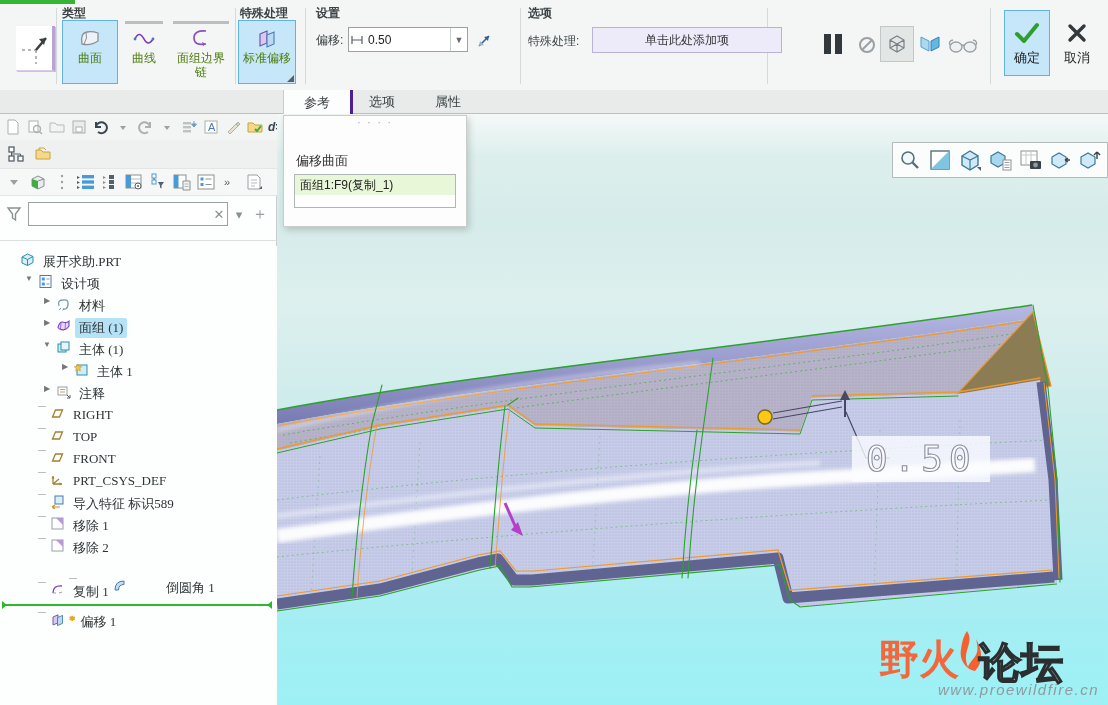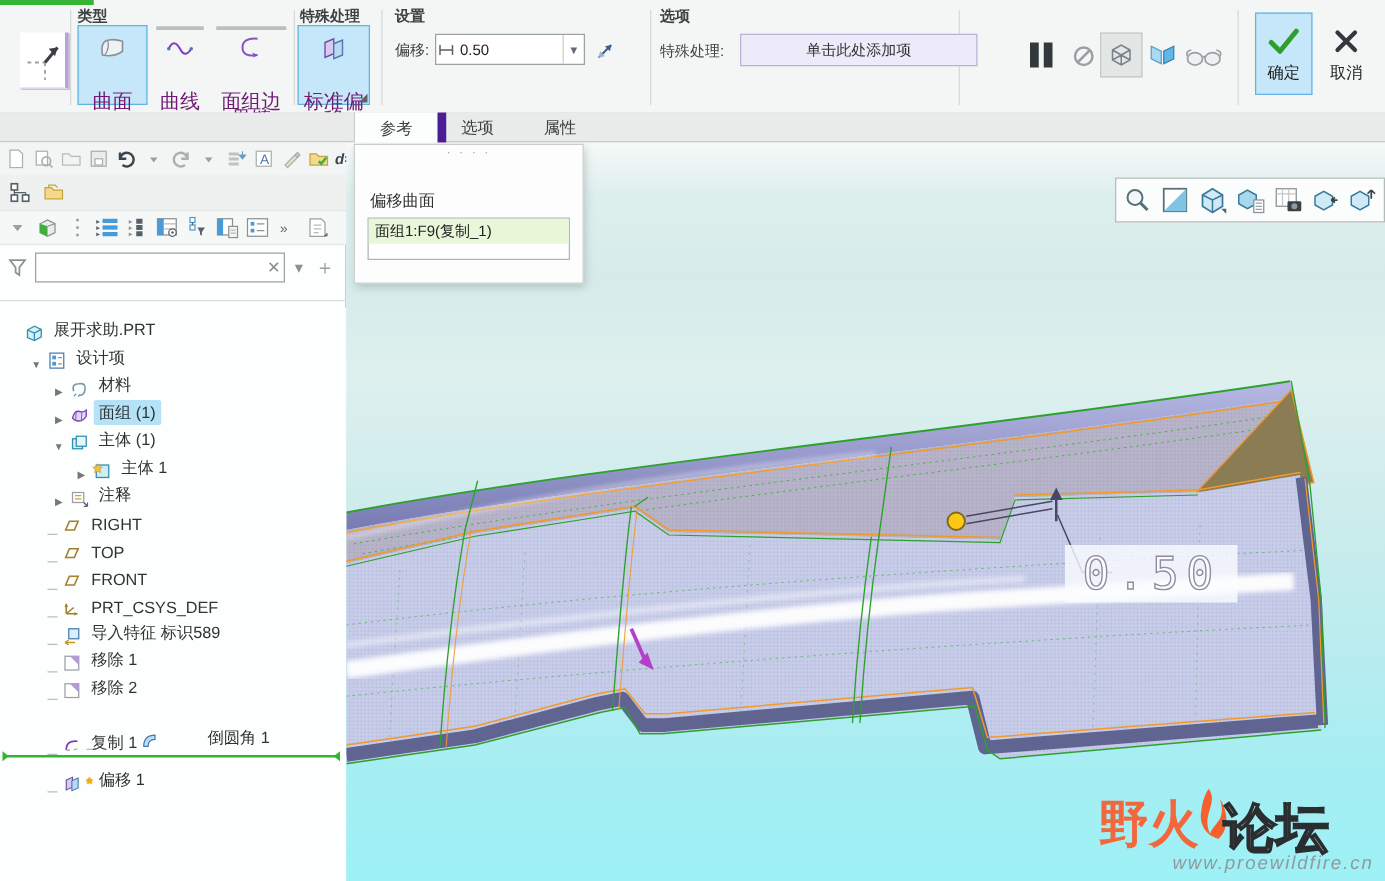--- a/index.html
+++ b/index.html
@@ -9,50 +9,50 @@
   
   .ribbon{position:absolute;left:0;top:0;width:1108px;height:90px;background:#f3f6f5;border-bottom:1px solid #cfd5d4;}
   .greenbar{position:absolute;left:0;top:0;width:75px;height:4px;background:#35b435;}
   .vsep{position:absolute;top:8px;height:76px;width:1px;background:#d4dad9;}
   .gl{position:absolute;top:5px;font-size:12px;color:#3c4244;font-weight:bold;}
   .feat-ico{position:absolute;left:16px;top:26px;width:36px;height:44px;background:#fff;
             border-right:3px solid #b9a3d6;border-bottom:1px solid #d8cdEC;box-shadow:1px 1px 0 #cbbfe2;}
   .rbtn{position:absolute;display:flex;flex-direction:column;align-items:center;justify-content:flex-start;
         gap:2px;padding-top:6px;box-sizing:border-box;border:1px solid transparent;cursor:pointer;text-align:center;line-height:14px;}
   .rbtn.sel{background:#c5e7f9;border-color:#62b3e1;}
-  .rbtn .cap{font-size:16px;color:#701a75;margin-top:24px;}
+  .rbtn .cap{font-size:12px;color:#4d7c0f;}
   .topbar::before{content:"";position:absolute;top:0;left:2px;right:2px;height:3px;background:#b9bfbe;}
   .corner-tri{position:absolute;right:1px;bottom:1px;width:0;height:0;border-left:7px solid transparent;border-bottom:7px solid #5a6064;}
   .offlabel{position:absolute;font-size:12px;color:#3c4244;}
   .combo{position:absolute;display:flex;align-items:center;background:#fff;border:1px solid #9aa3a2;box-sizing:border-box;}
   .combo .val{flex:1;font-size:12px;color:#222;padding-left:3px;}
   .combo .dd{width:16px;align-self:stretch;border-left:1px solid #c9cfce;display:flex;align-items:center;justify-content:center;color:#667;font-size:9px;}
   .flipbtn{position:absolute;width:24px;height:26px;display:flex;align-items:center;justify-content:center;border:1px solid transparent;}
   .special{position:absolute;background:#edeafa;border:1px solid #b9b3d8;display:flex;align-items:center;justify-content:center;font-size:12px;color:#333;box-sizing:border-box;}
   .ribtool{position:absolute;display:flex;align-items:center;justify-content:center;}
   .ribtool.pressed{background:#e2e6e5;border:1px solid #c2c8c7;}
   .commit{position:absolute;top:10px;width:46px;height:66px;display:flex;flex-direction:column;align-items:center;justify-content:center;gap:3px;box-sizing:border-box;border:1px solid transparent;cursor:pointer;}
   .commit.ok{background:#c5e7f9;border-color:#62b3e1;}
   .commit .cap{font-size:13px;color:#222;}
   
   .tabstrip{position:absolute;left:0;top:90px;width:1108px;height:24px;background:#e8ebea;border-bottom:1px solid #bac1c0;box-sizing:border-box;}
   .tab{position:absolute;top:0;height:24px;width:66px;display:flex;align-items:center;justify-content:center;font-size:13px;color:#3b4143;cursor:pointer;}
-  .tab.active{background:#fcfdfd;border-left:1px solid #c6cccb;border-right:7px solid #4c1d95;height:25px;}
+  .tab.active{background:#fcfdfd;border-left:1px solid #c6cccb;border-right:3px solid #4c1d95;height:25px;}
   
   .leftcol{position:absolute;left:0;top:114px;width:277px;height:591px;background:#fdfefe;border-right:1px solid #c9cfce;box-sizing:border-box;}
   .qtb{position:absolute;left:0;top:0;width:277px;height:26px;background:#f2f5f4;display:flex;align-items:center;gap:2px;padding-left:3px;}
   .treetabs{position:absolute;left:0;top:26px;width:277px;height:28px;background:#eef1f0;display:flex;align-items:center;gap:8px;padding-left:6px;}
   .ttb{position:absolute;left:0;top:54px;width:277px;height:28px;background:#f6f8f7;border-top:1px solid #e2e6e5;border-bottom:1px solid #e2e6e5;display:flex;align-items:center;gap:4px;padding-left:4px;box-sizing:border-box;}
   .tbico{display:inline-flex;width:20px;height:20px;align-items:center;justify-content:center;color:#8a9192;font-size:13px;flex:0 0 auto;}
   .filterrow{position:absolute;left:0;top:84px;width:277px;height:32px;display:flex;align-items:center;gap:4px;padding-left:4px;box-sizing:border-box;}
   .filterbox{width:200px;height:24px;border:1px solid #9aa3a2;background:#fff;display:flex;align-items:center;box-sizing:border-box;}
   .filterbox input{flex:1;border:none;outline:none;height:20px;font-size:12px;padding-left:4px;background:transparent;}
   .treediv{position:absolute;left:0;top:126px;width:277px;height:1px;background:#dbe0df;}
   .tree{position:absolute;left:0;top:132px;width:277px;bottom:0;background:#fdfefe;overflow:hidden;}
-  .trow{position:absolute;height:22px;display:flex;align-items:flex-end;gap:4px;white-space:nowrap;cursor:default;}
+  .trow{position:absolute;height:22px;display:flex;align-items:flex-start;gap:4px;white-space:nowrap;cursor:default;font-family:Liberation Serif, serif;}
   .trow .exp{width:10px;font-size:8px;color:#777;text-align:center;flex:0 0 auto;}
   .trow .dash{width:8px;height:1px;background:#b9bfbe;flex:0 0 auto;}
   .trow .lbl{font-size:13px;color:#2e3436;padding:1px 4px;border-radius:2px;}
   .trow.sel .lbl{background:#b5e2f6;}
   .trow .star{color:#e9b400;font-weight:bold;font-size:13px;margin-right:-3px;text-shadow:0 0 1px #c05000;}
   .tico{display:inline-flex;width:15px;height:15px;align-items:center;justify-content:center;flex:0 0 auto;}
   .insertion{position:absolute;left:4px;width:266px;height:2px;background:#2db82d;}
   .insertion::before,.insertion::after{content:"";position:absolute;top:-3px;width:0;height:0;border-top:4px solid transparent;border-bottom:4px solid transparent;}
   .insertion::before{left:-2px;border-left:5px solid #2db82d;}
   .insertion::after{right:-2px;border-right:5px solid #2db82d;}

